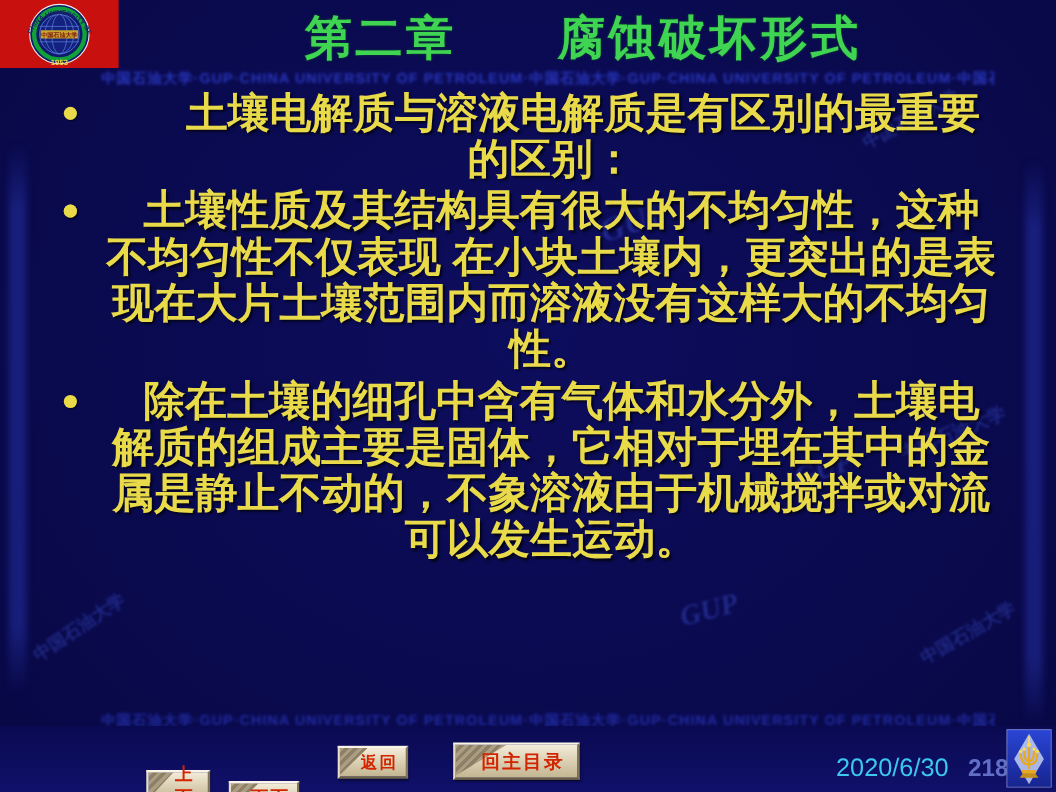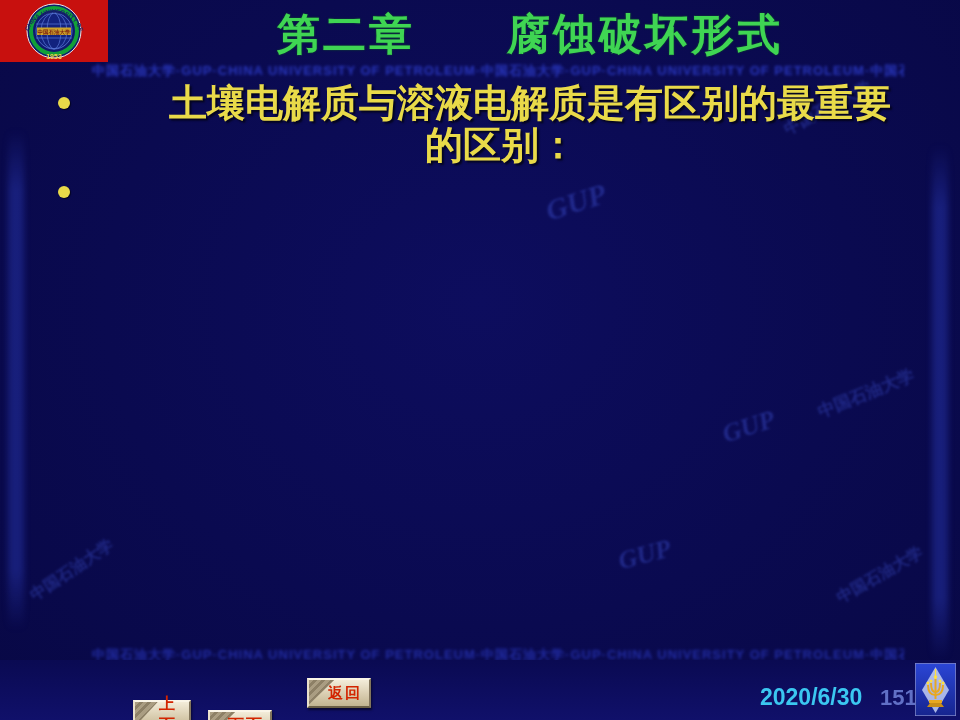--- a/index.html
+++ b/index.html
@@ -59,21 +59,21 @@
   .nav-btn .fold{
     position:absolute;left:0;top:0;width:42%;height:94%;
     background:repeating-linear-gradient(135deg,#aa9d82 0 3px,#8d8066 3px 6px);
     clip-path:polygon(0 0,100% 0,0 100%);
   }
   .nav-btn .lbl{position:relative;z-index:1;padding-left:12px;letter-spacing:2px;}
   #btn-prev{left:133px;top:700px;width:58px;height:30px;font-size:16px;}
   #btn-next{left:208px;top:678px;width:64px;height:30px;font-size:16px;margin-top:32px;}
   #btn-back{left:307px;top:678px;width:64px;height:30px;font-size:15px;justify-content:center;}
   #btn-home{left:412px;top:675px;width:115px;height:34px;font-size:17px;}
-  .date{position:absolute;left:760px;top:684px;font-size:23px;font-weight:bold;color:#3bc7f0;}
+  .date{position:absolute;left:760px;top:684px;font-size:23px;font-weight:normal;color:#3bc7f0;}
   .pagenum{position:absolute;left:880px;top:685px;font-size:22px;font-weight:bold;color:#6170c6;}
   .footer-logo{position:absolute;left:915px;top:663px;width:41px;height:53px;}
 </style>
 </head>
 <body>
 
 <div class="slide">
 
   <div class="seal">
     <svg width="108" height="62" viewBox="0 0 108 62">
@@ -111,39 +111,51 @@
   <div class="edge right"></div>
 
   <ul class="bullets">
     <li class="ind-wide">
       <span class="dot"></span>
       <span>土壤电解质与溶液电解质是有区别的最重要的区别：</span>
     </li>
     <li class="ind-none">
       <span class="dot"></span>
     </li>
+    <li class="ind-small">
+      <span class="dot"></span>
+      <span>土壤性质及其结构具有很大的不均匀性，这种不均匀性不仅表现 在小块土壤内，更突出的是表现在大片土壤范围内而溶液没有这样大的不均匀性。</span>
+    </li>
+    <li class="ind-small">
+      <span class="dot"></span>
+      <span>除在土壤的细孔中含有气体和水分外，土壤电解质的组成主要是固体，它相对于埋在其中的金属是静止不动的，不象溶液由于机械搅拌或对流可以发生运动。</span>
+    </li>
   </ul>
 
   <div class="footer-band"></div>
 
   <button class="nav-btn" id="btn-prev">
     <span class="fold"></span>
     <span class="lbl">上页</span>
   </button>
   <button class="nav-btn" id="btn-next">
     <span class="fold"></span>
     <span class="lbl">下页</span>
   </button>
   <button class="nav-btn" id="btn-back">
     <span class="fold"></span>
     <span class="lbl">返回</span>
   </button>
+  <button class="nav-btn" id="btn-home">
+    <span class="fold"></span>
+    <span class="lbl">回主目录</span>
+  </button>
 
   <div class="date">2020/6/30</div>
-  <div class="pagenum">151</div>
+  <div class="pagenum">218</div>
 
   <div class="footer-logo">
     <svg width="41" height="53" viewBox="0 0 41 53">
       <defs>
         <linearGradient id="fbg" x1="0" y1="0" x2="0" y2="1">
           <stop offset="0" stop-color="#2b46d6"></stop>
             <stop offset="1" stop-color="#16248e"></stop>
         </linearGradient>
       </defs>
       <rect x="0" y="0" width="41" height="53" fill="url(#fbg)" stroke="#7f86c8" stroke-width="1.5"></rect>

